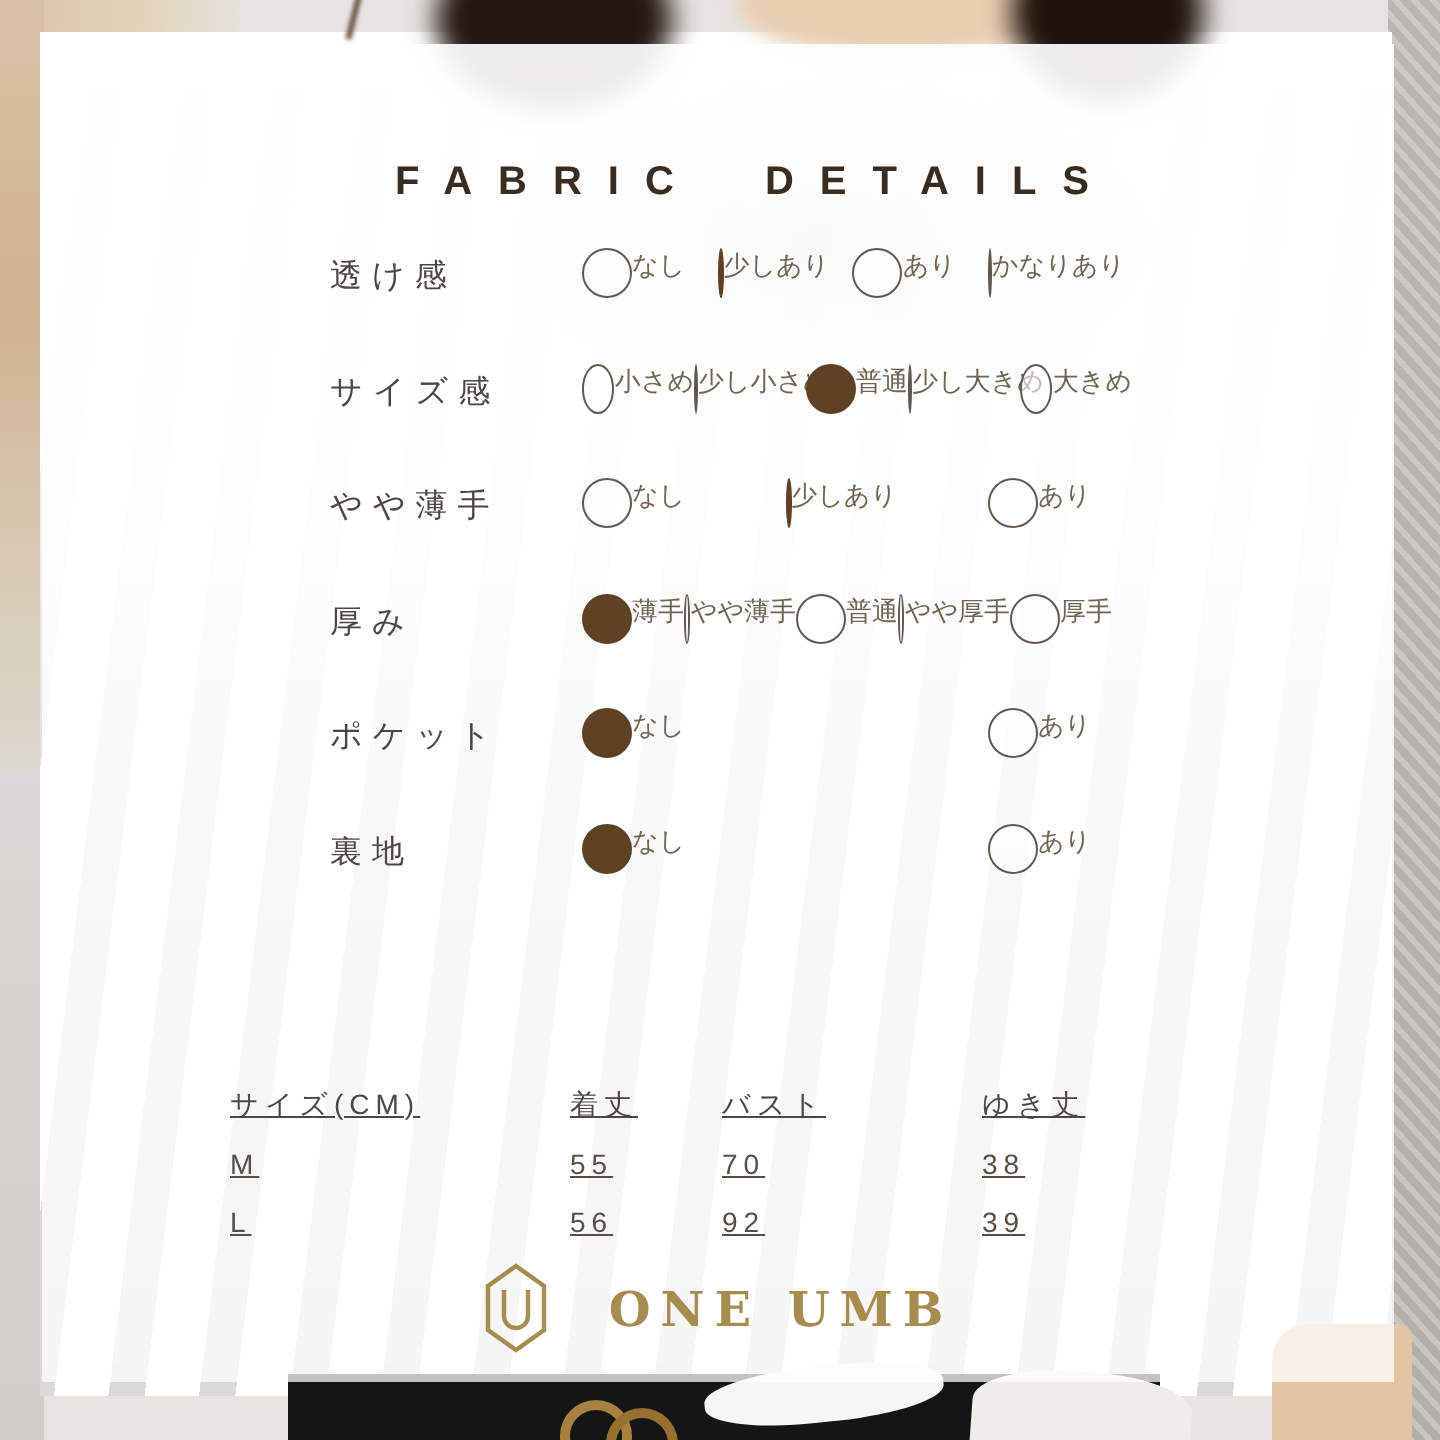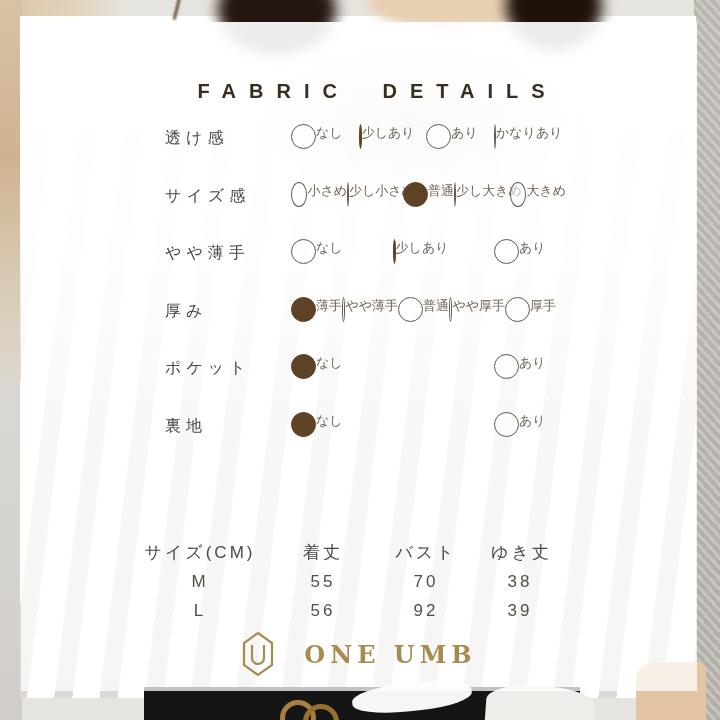--- a/index.html
+++ b/index.html
@@ -51,21 +51,21 @@
   .frow-label{position:absolute;left:144px;top:14px;font-size:16px;letter-spacing:5px;color:var(--label);}
   .opts{position:absolute;left:270px;top:0;width:259px;display:flex;justify-content:space-between;}
   .opt{width:56px;display:flex;flex-direction:row;align-items:center;}
   .dot{width:25px;height:25px;border-radius:50%;border:1.6px solid #5f5952;
      background:rgba(255,255,255,.55);box-sizing:border-box;margin-top:10px;}
   .dot.filled{background:var(--dot);border-color:var(--dot);}
   .opt-label{margin-top:3px;font-size:13px;color:var(--olabel);white-space:nowrap;}
 
   .table{position:absolute;left:94px;top:516px;}
   .trow{display:flex;height:29px;align-items:center;}
-  .cell{text-align:center;font-size:17px;letter-spacing:3px;color:var(--tcell);white-space:nowrap;}
+  .cell{text-align:left;font-size:14px;letter-spacing:3px;color:var(--tcell);white-space:nowrap;text-decoration:underline;}
   .c0{width:170px;}.c1{width:76px;}.c2{width:130px;}.c3{width:58px;}
   .trow.head .cell{color:var(--label);}
 
   .brand{position:absolute;left:0;top:606px;width:100%;height:52px;
      display:flex;align-items:center;justify-content:center;gap:29px;}
   .brand-name{font-family:"DejaVu Serif","Liberation Serif",serif;font-size:24px;font-weight:700;
      letter-spacing:5px;color:var(--gold);}
 </style>
 </head>
 <body>

